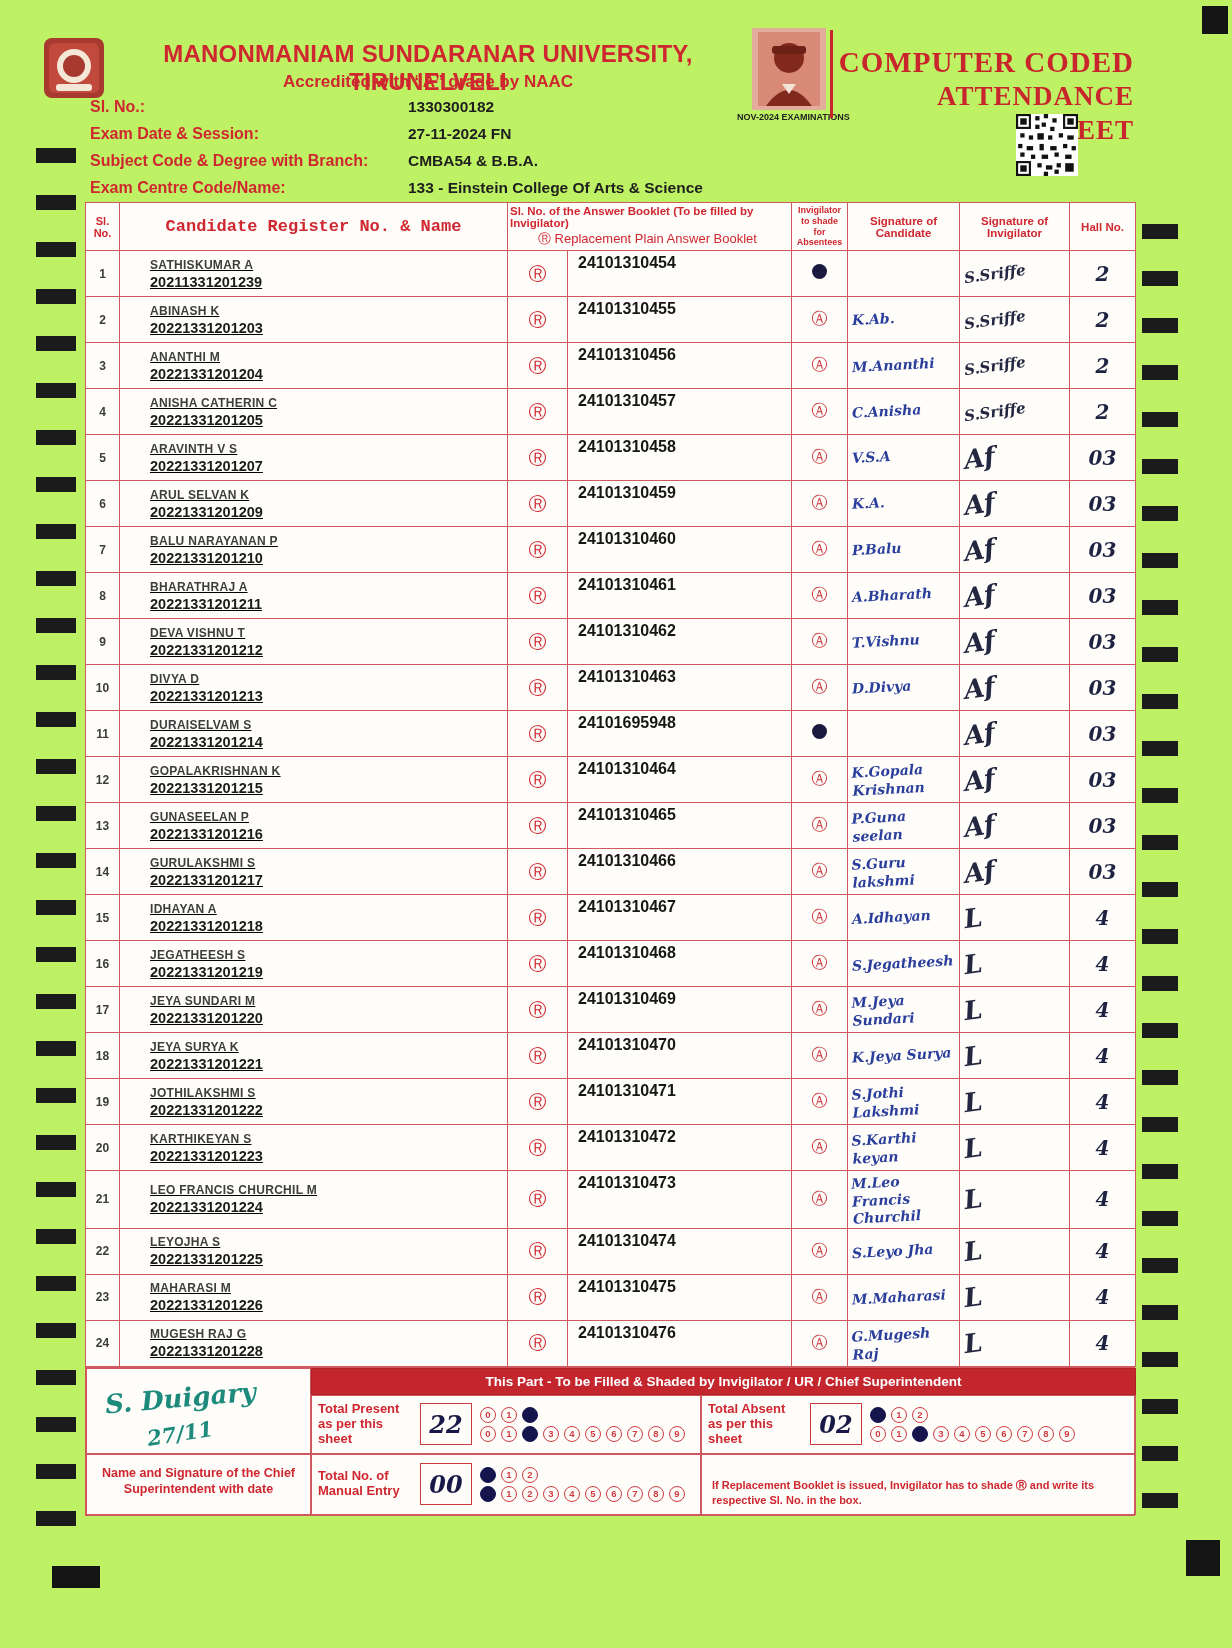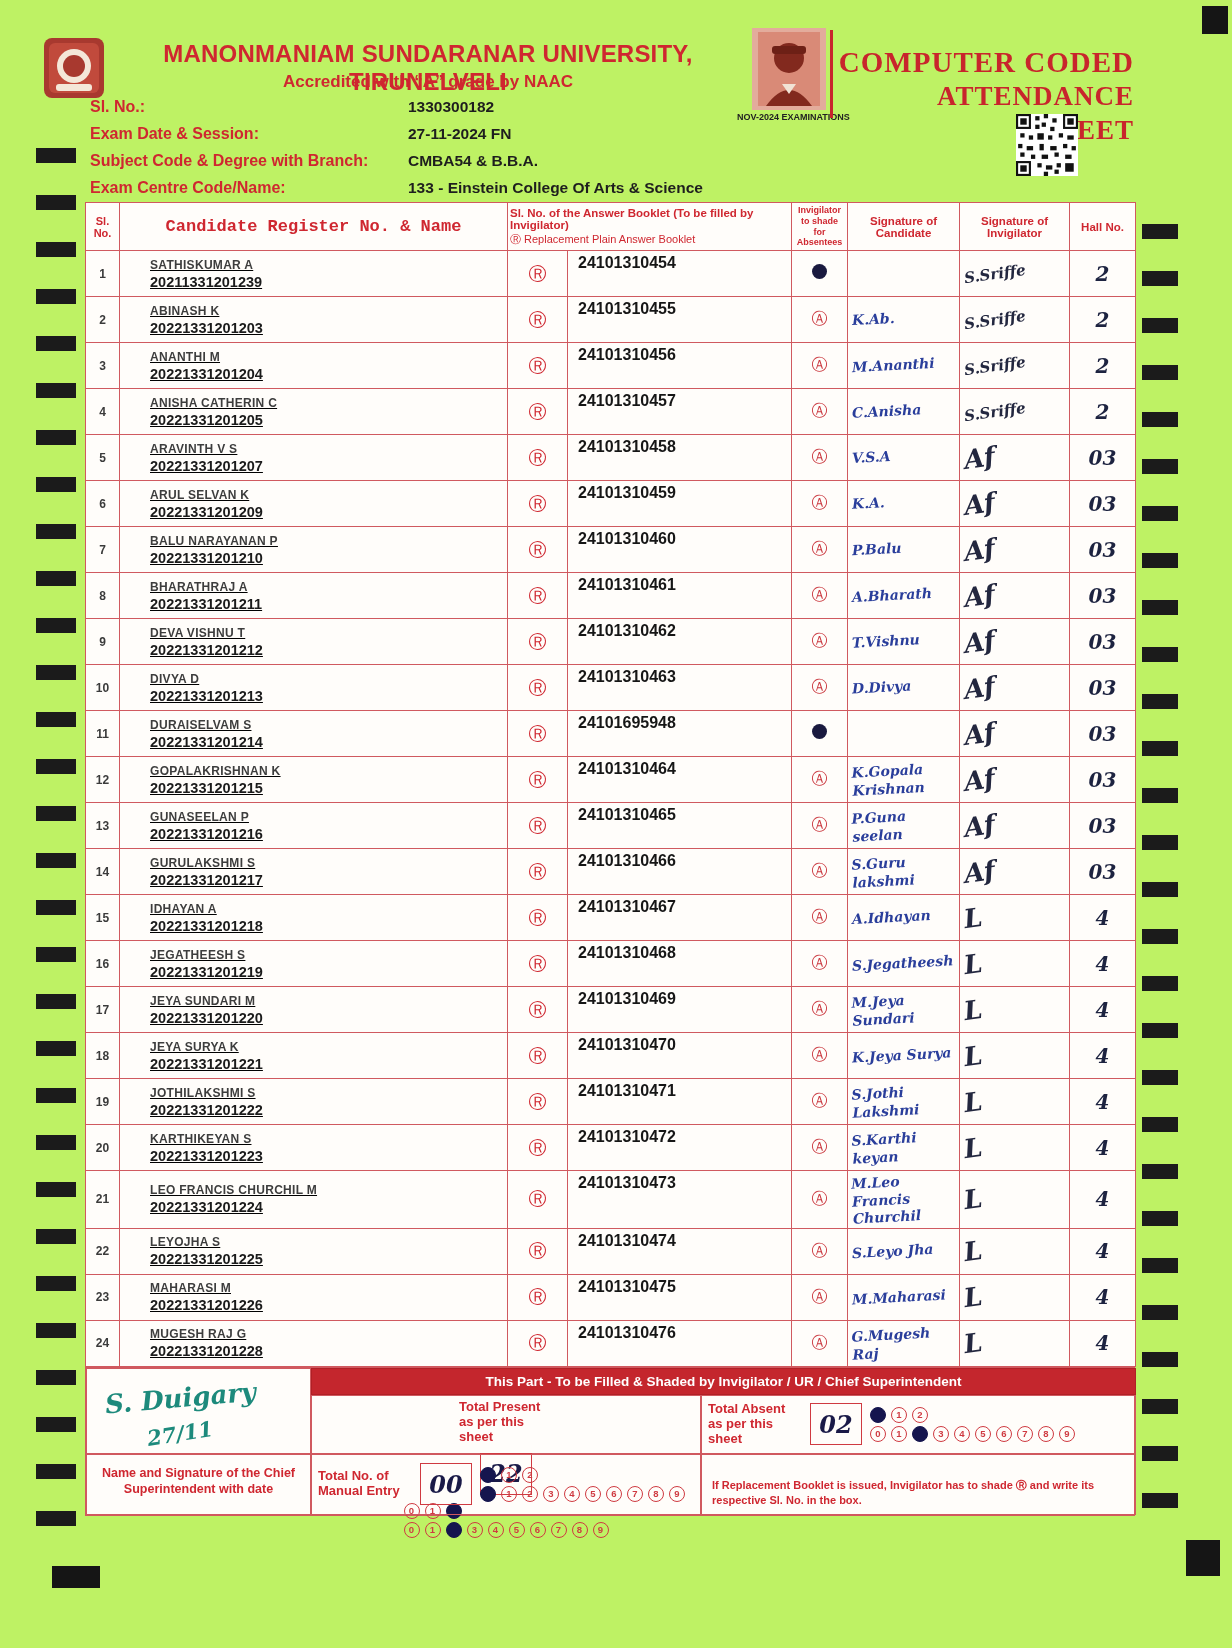--- a/index.html
+++ b/index.html
@@ -41,21 +41,21 @@
   
   .content { position:absolute; left:85px; top:202px; width:1050px; }
 
   table.sheet { width:1050px; border-collapse:collapse; background:#fffdfa; table-layout:fixed; }
   table.sheet th, table.sheet td { border:1.6px solid #d0595f; }
   table.sheet th { color:#cf2730; padding:2px; vertical-align:middle; }
   .h-sl   { font-size:11px; font-weight:bold; }
   .h-name { font-size:17px; font-weight:bold;font-family:Liberation Mono, monospace; }
   .h-bk   { text-align:left; padding-left:6px; }
   .h-bk .bk1 { font-size:11.5px; font-weight:bold; }
-  .h-bk .bk2 { font-size:11px; font-weight:normal; margin-top:1px; }
+  .h-bk .bk2 { font-size:13px; font-weight:normal; margin-top:1px;margin-left:28px; }
   .h-ab   { font-size:9px; font-weight:bold; line-height:1.2; }
   .h-sc,.h-si { font-size:11.5px; font-weight:bold; }
   .h-hall { font-size:11.5px; font-weight:bold; }
 
   table.sheet tbody tr { height:46px; }
   td.c-sl   { font-size:12px; font-weight:bold; color:#3b3b3b; text-align:center; }
   td.c-name { padding:4px 4px 4px 30px; vertical-align:middle;text-decoration:underline; }
   .nm { font-size:12px; font-weight:bold; color:#3d3d3d; letter-spacing:.3px; }
   .rg { font-size:14.5px; font-weight:bold; color:#1b1b1b; margin-top:2px; }
   td.c-r { text-align:center; }
@@ -72,21 +72,21 @@
   td.c-hall { text-align:center; }
   .hall { font-size:20px; color:#1d2340; }
 
   
   .footer { display:grid; grid-template-columns:225px 390px 435px; grid-template-rows:27px 59px 61px;
             border:1.6px solid #d0595f; background:#fffdfa; }
   .f-cell { border:1.6px solid #d0595f; }
   .f-sig  { grid-column:1; grid-row:1/3; border:1.6px solid #d0595f; position:relative; overflow:hidden; }
   .f-bar  { grid-column:2/4; grid-row:1; background:#c4262d; color:#fff; font-weight:bold; font-size:13.5px;
             display:flex; align-items:center; justify-content:center; border:1.6px solid #b02026; }
-  .f-present { grid-column:2; grid-row:2;flex-direction:column; }
+  .f-present { grid-column:2; grid-row:2; }
   .f-absent  { grid-column:3; grid-row:2; }
   .f-suptlabel { grid-column:1; grid-row:3; color:#cf2730; font-weight:bold; font-size:12.5px;
             text-align:center; padding:10px 8px; line-height:1.3; }
   .f-manual  { grid-column:2; grid-row:3; }
   .f-note    { grid-column:3; grid-row:3; color:#cf2730; font-weight:bold; font-size:11px;
             padding:23px 10px; line-height:1.35; }
   .f-flex { display:flex; align-items:center; gap:8px; padding:4px 6px; }
   .f-label { color:#cf2730; font-weight:bold; font-size:13px; line-height:1.15; width:94px; }
   .wbox { width:52px; height:42px; border:1.6px solid #cf3a41; display:flex; align-items:center; justify-content:center; flex:none; }
   .wval { font-size:24px; color:#191947; }

